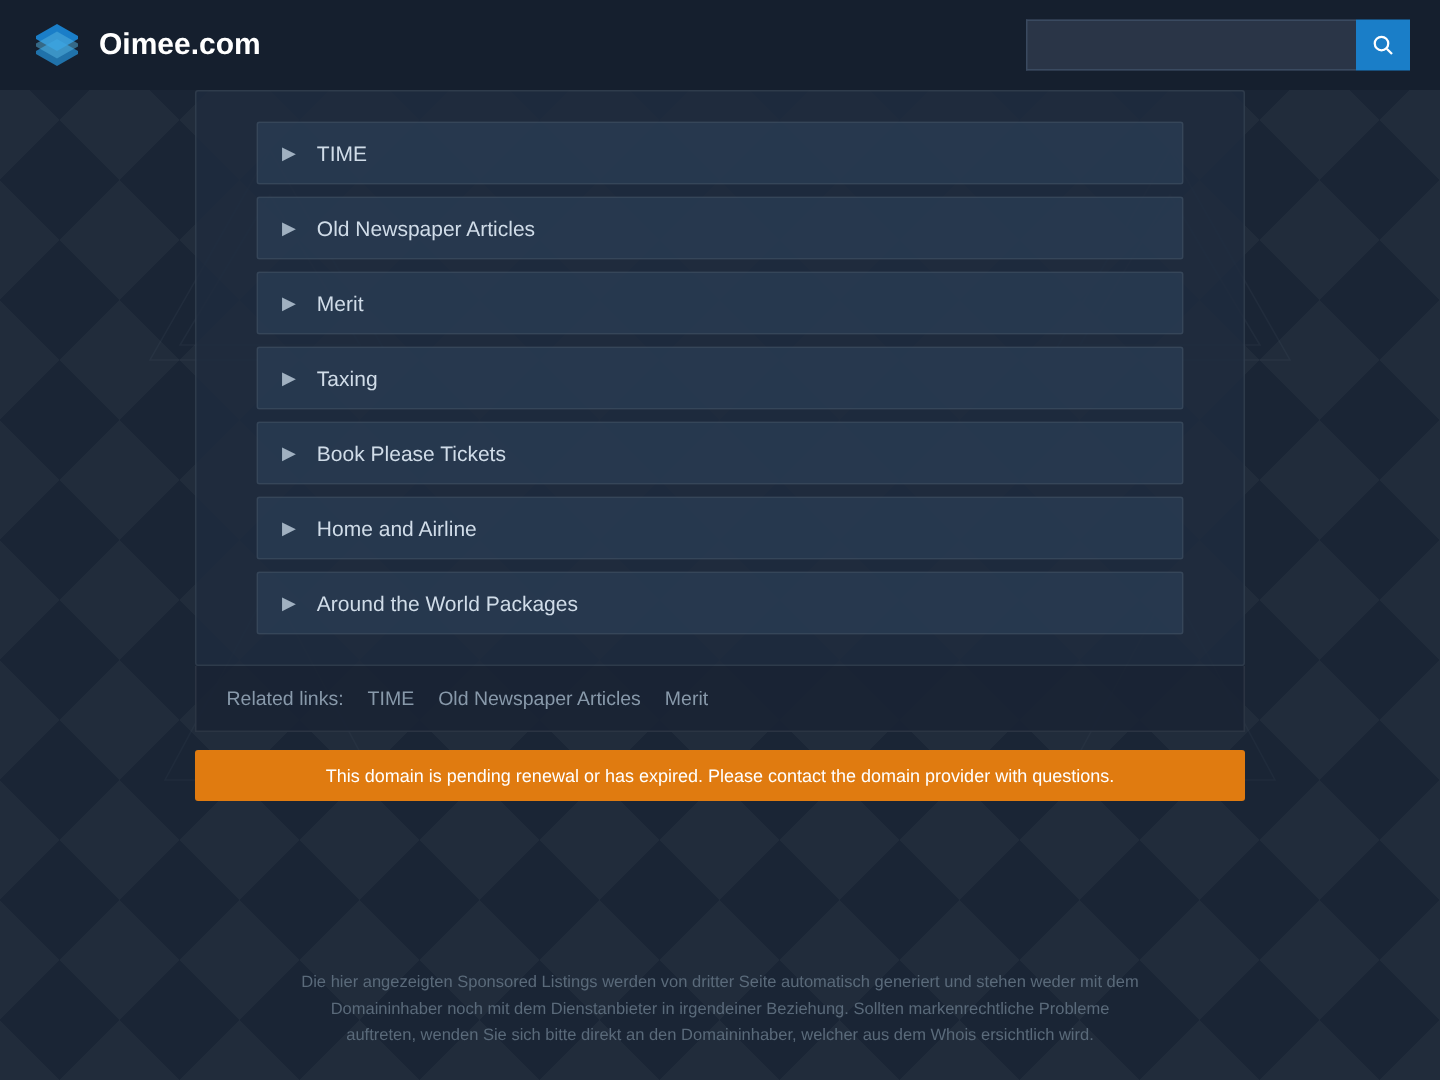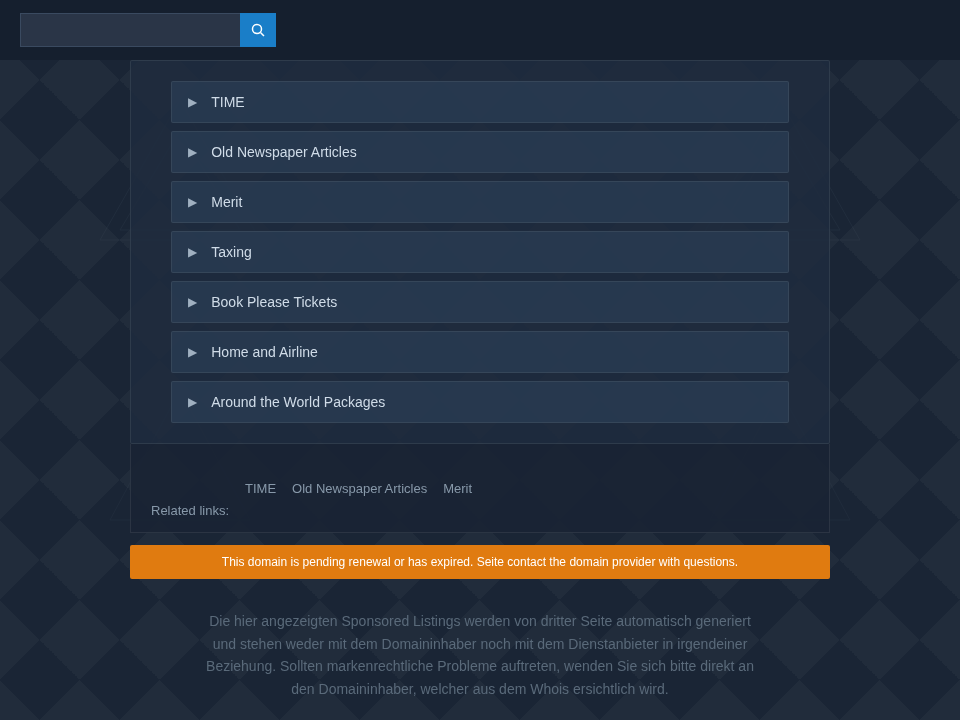--- a/index.html
+++ b/index.html
@@ -145,21 +145,20 @@
       display: flex;
       align-items: center;
       gap: 16px;
       border-top: none;
     }
 
     .related-label {
       color: #8899aa;
       font-size: 13px;
       white-space: nowrap;
-      margin-top: 45px;
     }
 
     .related-link {
       color: #8899aa;
       font-size: 13px;
       text-decoration: none;
       cursor: pointer;
     }
 
     
@@ -184,21 +183,21 @@
       position: absolute;
       bottom: 20px;
       left: 0; right: 0;
       z-index: 5;
       text-align: center;
       padding: 0 200px;
     }
 
     .footer-text {
       color: #5a6a7a;
-      font-size: 14px;
+      font-size: 11px;
       line-height: 1.6;
     }
 
     
     .below-header {
       position: relative;
       z-index: 5;
       display: flex;
       flex-direction: column;
       align-items: center;
@@ -220,20 +219,29 @@
   </svg>
   <svg style="position:absolute;bottom:180px;left:100px;opacity:0.08;" width="160" height="160">
     <polygon points="80,10 150,140 10,140" fill="none" stroke="#607080" stroke-width="1"></polygon>
   </svg>
   <svg style="position:absolute;bottom:180px;right:100px;opacity:0.08;" width="160" height="160">
     <polygon points="80,10 150,140 10,140" fill="none" stroke="#607080" stroke-width="1"></polygon>
   </svg>
 </div>
 
 <div class="header">
+  <div class="logo-area">
+
+    <svg class="logo-icon" viewBox="0 0 36 36">
+      <polygon points="18,4 32,12 32,14 18,22 4,14 4,12" fill="#1a7ec8"></polygon>
+      <polygon points="18,14 32,22 32,24 18,32 4,24 4,22" fill="#2596e0" opacity="0.7"></polygon>
+      <polygon points="18,9 32,17 32,19 18,27 4,19 4,17" fill="#56b4e0" opacity="0.5"></polygon>
+    </svg>
+    <span class="logo-text">Oimee.com</span>
+  </div>
   <div class="search-area">
     <input type="text" class="search-input" placeholder="" style="">
     <button class="search-button">
       <svg width="14" height="14" viewBox="0 0 14 14" fill="white">
         <circle cx="6" cy="6" r="4.5" fill="none" stroke="white" stroke-width="1.5"></circle>
         <line x1="9.5" y1="9.5" x2="13" y2="13" stroke="white" stroke-width="1.5"></line>
       </svg>
     </button>
   </div>
 </div>
@@ -281,19 +289,19 @@
   </div>
 
   <div class="related-links-bar">
     <span class="related-label">Related links:</span>
     <a class="related-link">TIME</a>
     <a class="related-link">Old Newspaper Articles</a>
     <a class="related-link">Merit</a>
   </div>
 
   <div class="notification-bar">
-    <p class="notification-text">This domain is pending renewal or has expired. Seite contact the domain provider with questions.</p>
+    <p class="notification-text">This domain is pending renewal or has expired. Please contact the domain provider with questions.</p>
   </div>
 </div>
 
 <div class="footer">
   <p class="footer-text">Die hier angezeigten Sponsored Listings werden von dritter Seite automatisch generiert und stehen weder mit dem Domaininhaber noch mit dem Dienstanbieter in irgendeiner Beziehung. Sollten markenrechtliche Probleme auftreten, wenden Sie sich bitte direkt an den Domaininhaber, welcher aus dem Whois ersichtlich wird.</p>
 </div>
 
 </body></html>

